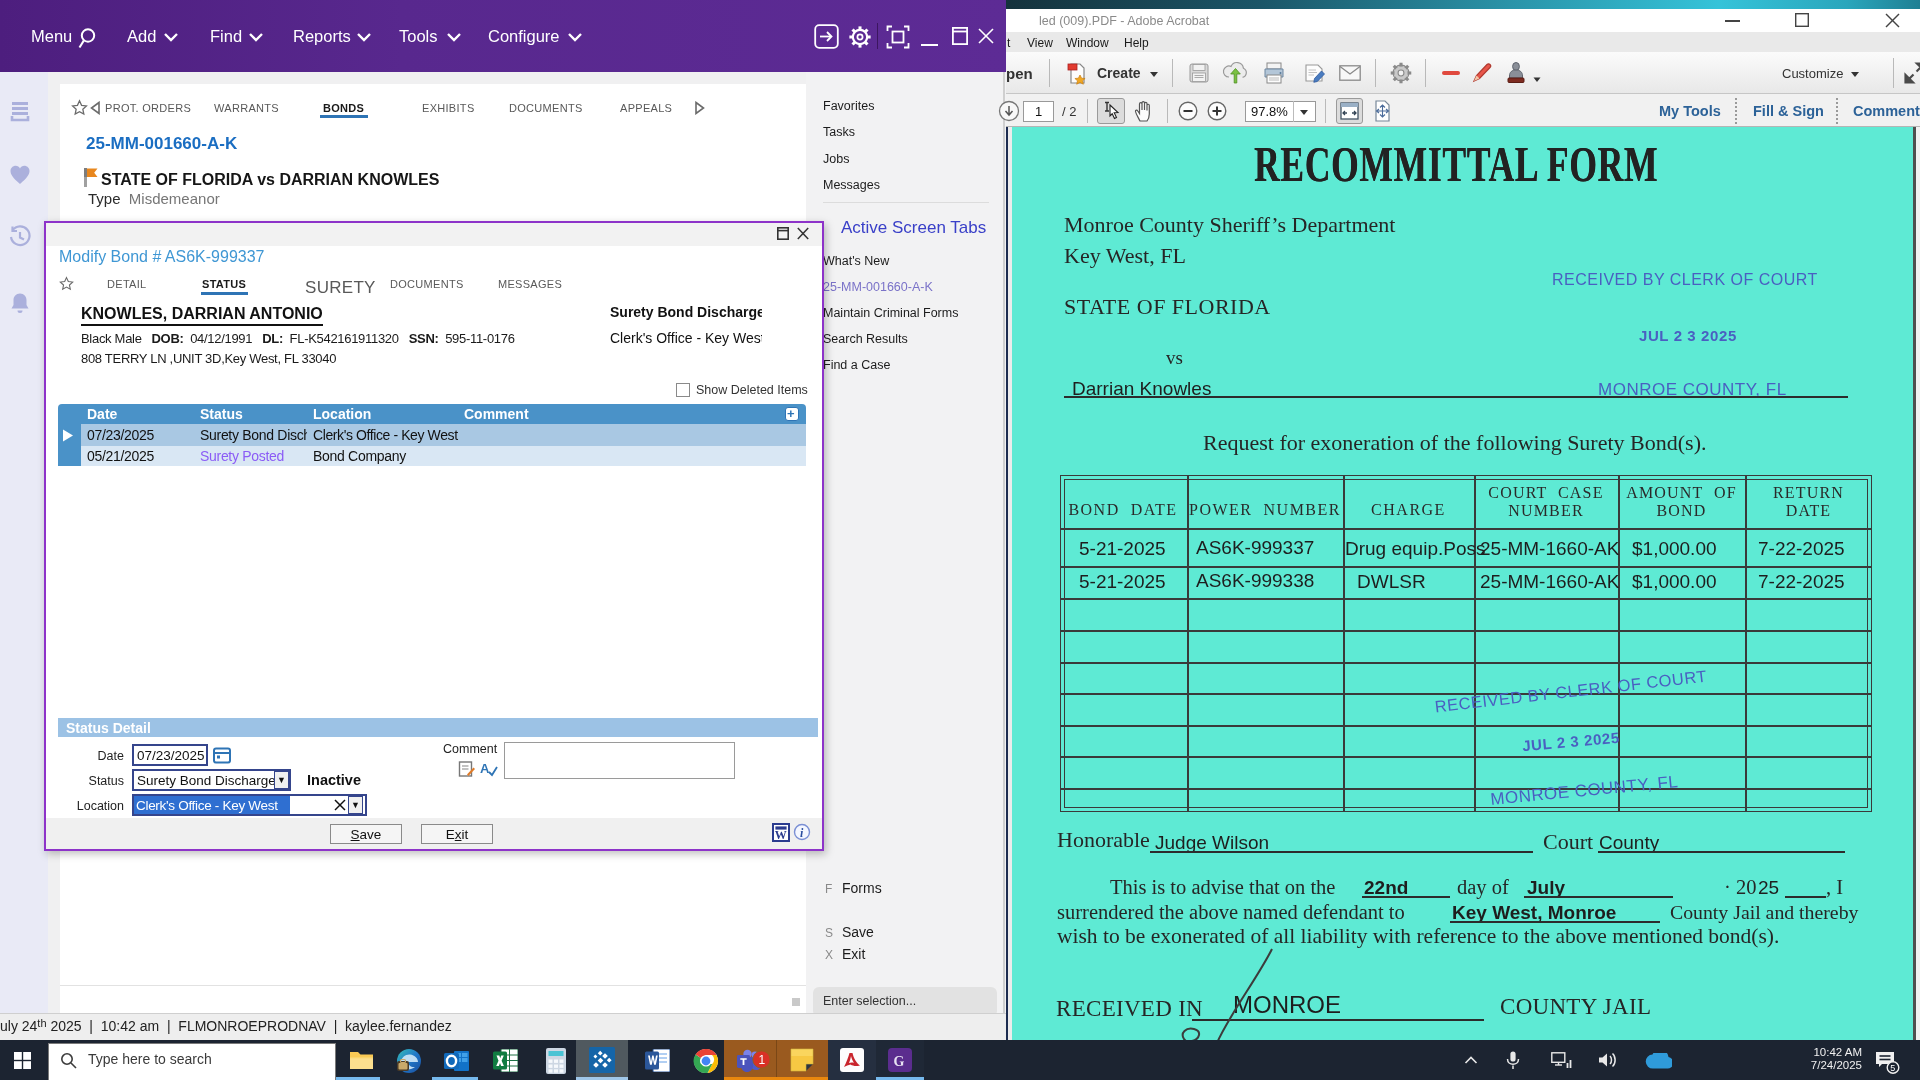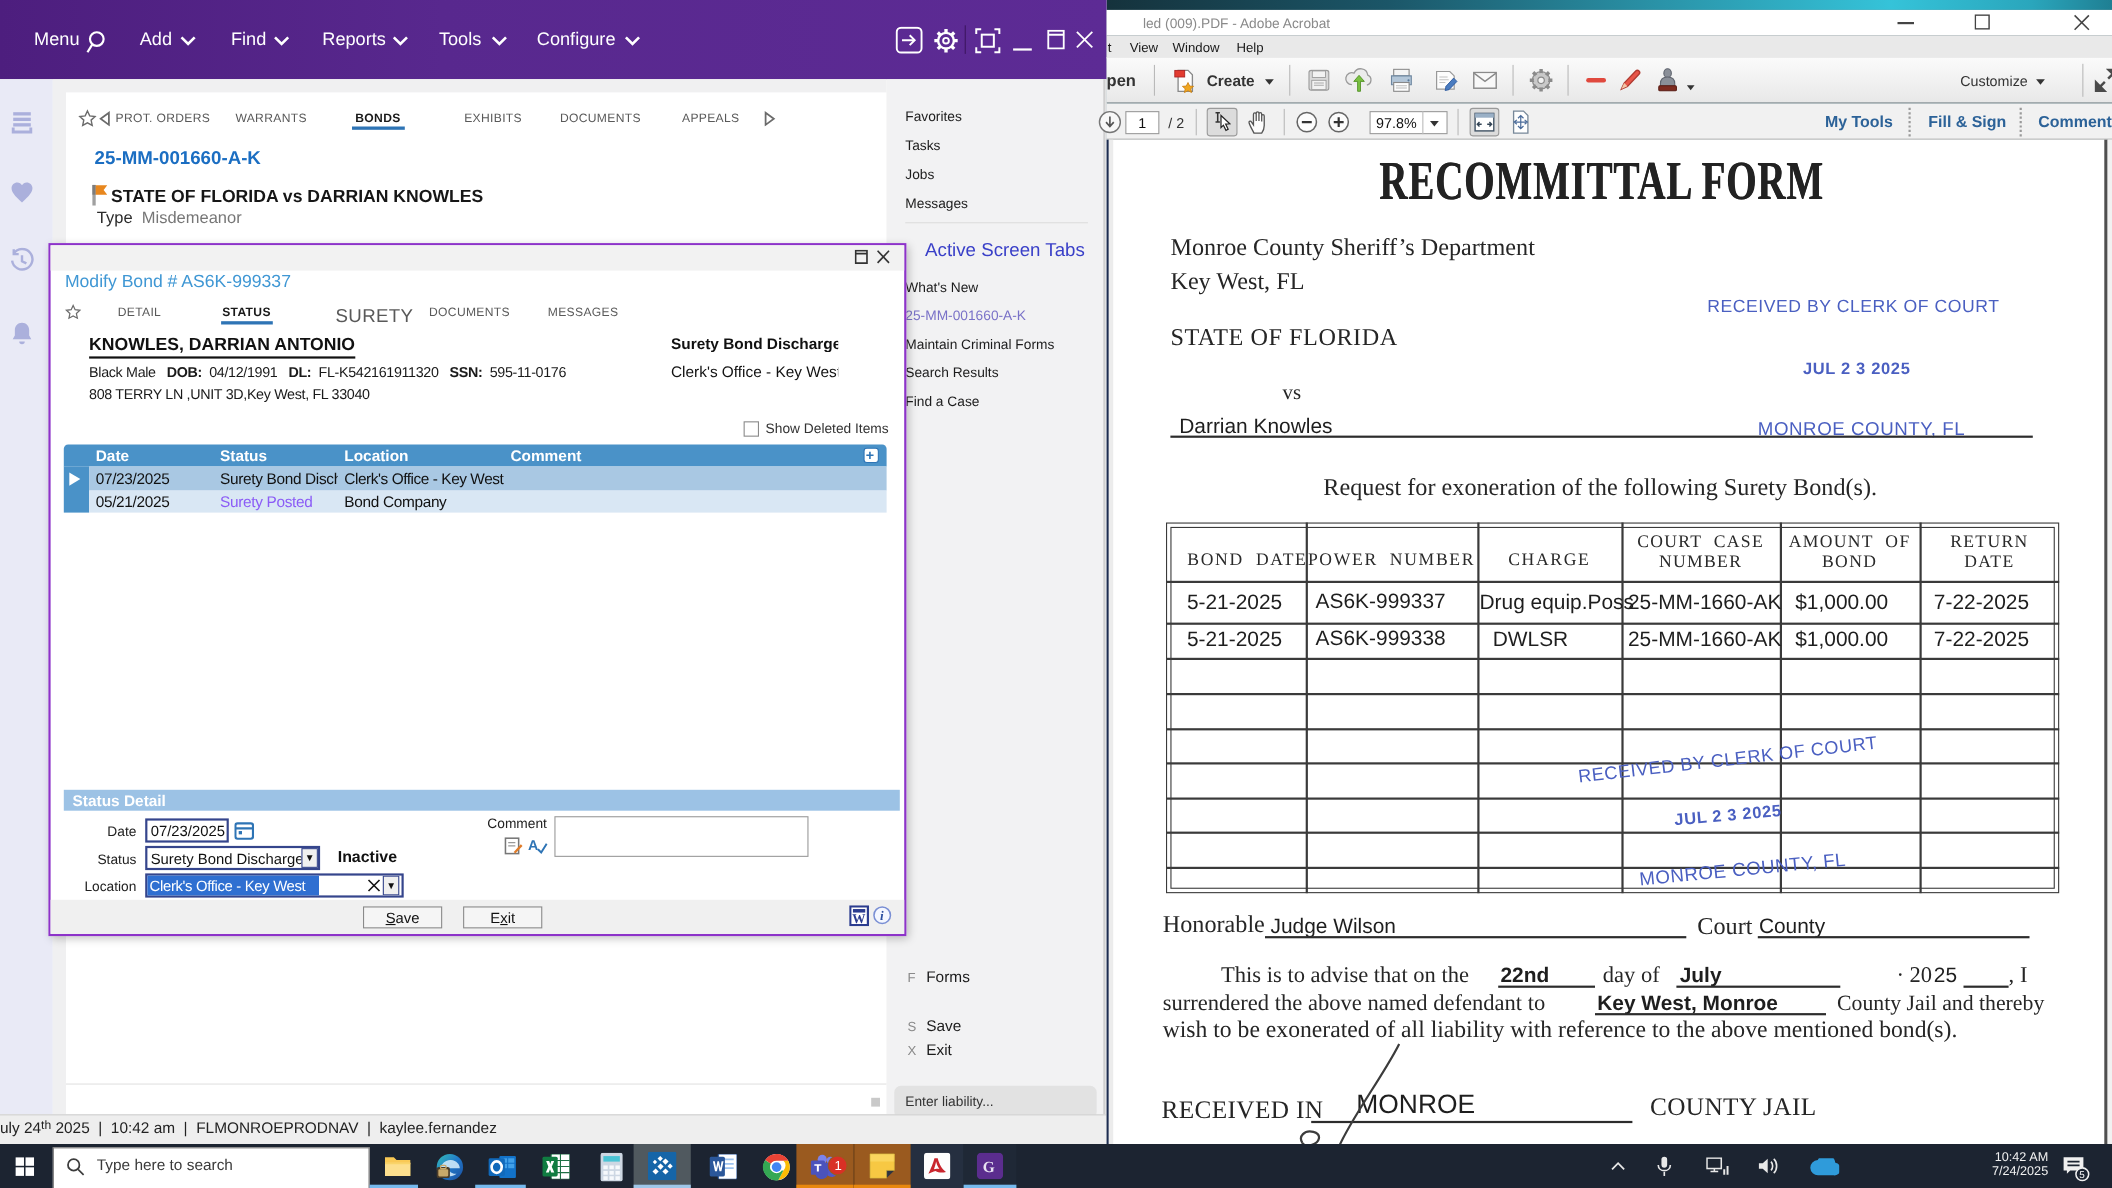--- a/index.html
+++ b/index.html
@@ -31,21 +31,21 @@
 .fld { position:absolute; background:#fff; border:2px solid #35458c; font-size:13.5px; color:#111; white-space:nowrap; overflow:hidden; line-height:18px; }
 .flbl { position:absolute; font-size:12.5px; color:#222; }
 
 
 #acrobat { position:absolute; left:1006px; top:9px; width:914px; height:1031px; }
 #acrotitle { position:absolute; left:0; top:0; width:914px; height:23px; background:#fff; }
 #acromenu { position:absolute; left:0; top:23px; width:914px; height:21px; background:#e9e9e9; border-bottom:1px solid #9a9a9a; font-size:12px; color:#1a1a1a; }
 #acromenu span { position:absolute; top:4px; }
 #acrotb1 { position:absolute; left:0; top:43px; width:914px; height:42px; background:linear-gradient(#fbfbfb,#e8e8e8); border-bottom:1px solid #c6c6c6; }
 #acrotb2 { position:absolute; left:0; top:85px; width:914px; height:33px; background:#f1f1f1; border-bottom:1px solid #b5b5b5; }
-#acrodoc { position:absolute; left:0; top:118px; width:914px; height:916px; background:#ffffff; overflow:hidden; }
+#acrodoc { position:absolute; left:0; top:118px; width:914px; height:916px; background:#5eead4; overflow:hidden; }
 .tsep { position:absolute; width:1px; background:#b9b9b9; }
 
 
 .ser { font-family:"Liberation Serif", serif; color:#262626; }
 .doc-sans { font-family:"Liberation Sans", sans-serif; color:#1e1e1e; }
 .stamp { position:absolute; color:#4a5fc1; font-family:"Liberation Sans", sans-serif; white-space:nowrap; }
 
 
 #taskbar { position:absolute; left:0; top:1040px; width:1920px; height:40px; background:#1c2431; }
 </style>
@@ -185,21 +185,21 @@
       <div class="rpitem" style="top:234px;">Maintain Criminal Forms</div>
       <div class="rpitem" style="top:260px;">Search Results</div>
       <div class="rpitem" style="top:286px;">Find a Case</div>
       <div class="rpitem" style="left:19px; top:810px; font-size:12px; color:#8a8a8a;">F</div>
       <div class="rpitem" style="left:36px; top:808px; font-size:14px;">Forms</div>
       <div class="rpitem" style="left:19px; top:854px; font-size:12px; color:#8a8a8a;">S</div>
       <div class="rpitem" style="left:36px; top:852px; font-size:14px;">Save</div>
       <div class="rpitem" style="left:19px; top:876px; font-size:12px; color:#8a8a8a;">X</div>
       <div class="rpitem" style="left:36px; top:874px; font-size:14px;">Exit</div>
       <div class="abs" style="left:7px; top:915px; width:184px; height:30px; background:#e2e2e2; border-radius:6px;"></div>
-      <div class="rpitem" style="top:922px; color:#333;">Enter liability...</div>
+      <div class="rpitem" style="top:922px; color:#333;">Enter selection...</div>
     </div>
     <div class="abs" style="left:1003px; top:72px; width:2px; height:941px; background:#cfcfcf;"></div>
     <div id="statusbar">
       <div class="abs" style="left:0px; top:3px;">uly 24<span style="font-size:11px; vertical-align:4px;">th</span> 2025&nbsp; | &nbsp;10:42 am&nbsp; | &nbsp;FLMONROEPRODNAV&nbsp; | &nbsp;kaylee.fernandez</div>
     </div>
   </div>
 
   <div id="dialog">
     <div id="dlgtitle"></div>
     <svg class="abs" style="left:731px; top:4px;" width="12" height="13" viewBox="0 0 12 13">
@@ -467,21 +467,21 @@
       <div class="abs" style="left:54px; top:401px; width:812px; height:2.4px; background:#3a3a3a;"></div>
       <div class="abs" style="left:54px; top:439px; width:812px; height:1.5px; background:#3a3a3a;"></div>
       <div class="abs" style="left:54px; top:471px; width:812px; height:1.5px; background:#3a3a3a;"></div>
       <div class="abs" style="left:54px; top:503px; width:812px; height:1.5px; background:#3a3a3a;"></div>
       <div class="abs" style="left:54px; top:535px; width:812px; height:1.5px; background:#3a3a3a;"></div>
       <div class="abs" style="left:54px; top:566px; width:812px; height:1.5px; background:#3a3a3a;"></div>
       <div class="abs" style="left:54px; top:598px; width:812px; height:1.5px; background:#3a3a3a;"></div>
       <div class="abs" style="left:54px; top:629px; width:812px; height:1.5px; background:#3a3a3a;"></div>
       <div class="abs" style="left:54px; top:661px; width:812px; height:1.5px; background:#3a3a3a;"></div>
 
-      <div class="abs ser" style="left:54px; top:374px; width:148px; text-align:center; font-size:16px; letter-spacing:1.5px; color:#2a2a2a;">BOND&nbsp; DATE</div>
+      <div class="abs ser" style="left:54px; top:374px; width:126px; text-align:center; font-size:16px; letter-spacing:1.5px; color:#2a2a2a;">BOND&nbsp; DATE</div>
       <div class="abs ser" style="left:181px; top:374px; width:156px; text-align:center; font-size:16px; letter-spacing:1.5px; color:#2a2a2a;">POWER&nbsp; NUMBER</div>
       <div class="abs ser" style="left:337px; top:374px; width:131px; text-align:center; font-size:16px; letter-spacing:1.5px; color:#2a2a2a;">CHARGE</div>
       <div class="abs ser" style="left:468px; top:357px; width:144px; text-align:center; font-size:16px; letter-spacing:1.2px; color:#2a2a2a;">COURT&nbsp; CASE<br>NUMBER</div>
       <div class="abs ser" style="left:612px; top:357px; width:127px; text-align:center; font-size:16px; letter-spacing:1.2px; color:#2a2a2a;">AMOUNT&nbsp; OF<br>BOND</div>
       <div class="abs ser" style="left:739px; top:357px; width:127px; text-align:center; font-size:16px; letter-spacing:1.2px; color:#2a2a2a;">RETURN<br>DATE</div>
 
       <div class="abs doc-sans" style="left:73px; top:411px; font-size:19px;">5-21-2025</div>
       <div class="abs doc-sans" style="left:190px; top:410px; font-size:19px;">AS6K-999337</div>
       <div class="abs doc-sans" style="left:339px; top:411px; font-size:19px;">Drug equip.Poss</div>
       <div class="abs doc-sans" style="left:474px; top:411px; font-size:19px;">25-MM-1660-AK</div>

